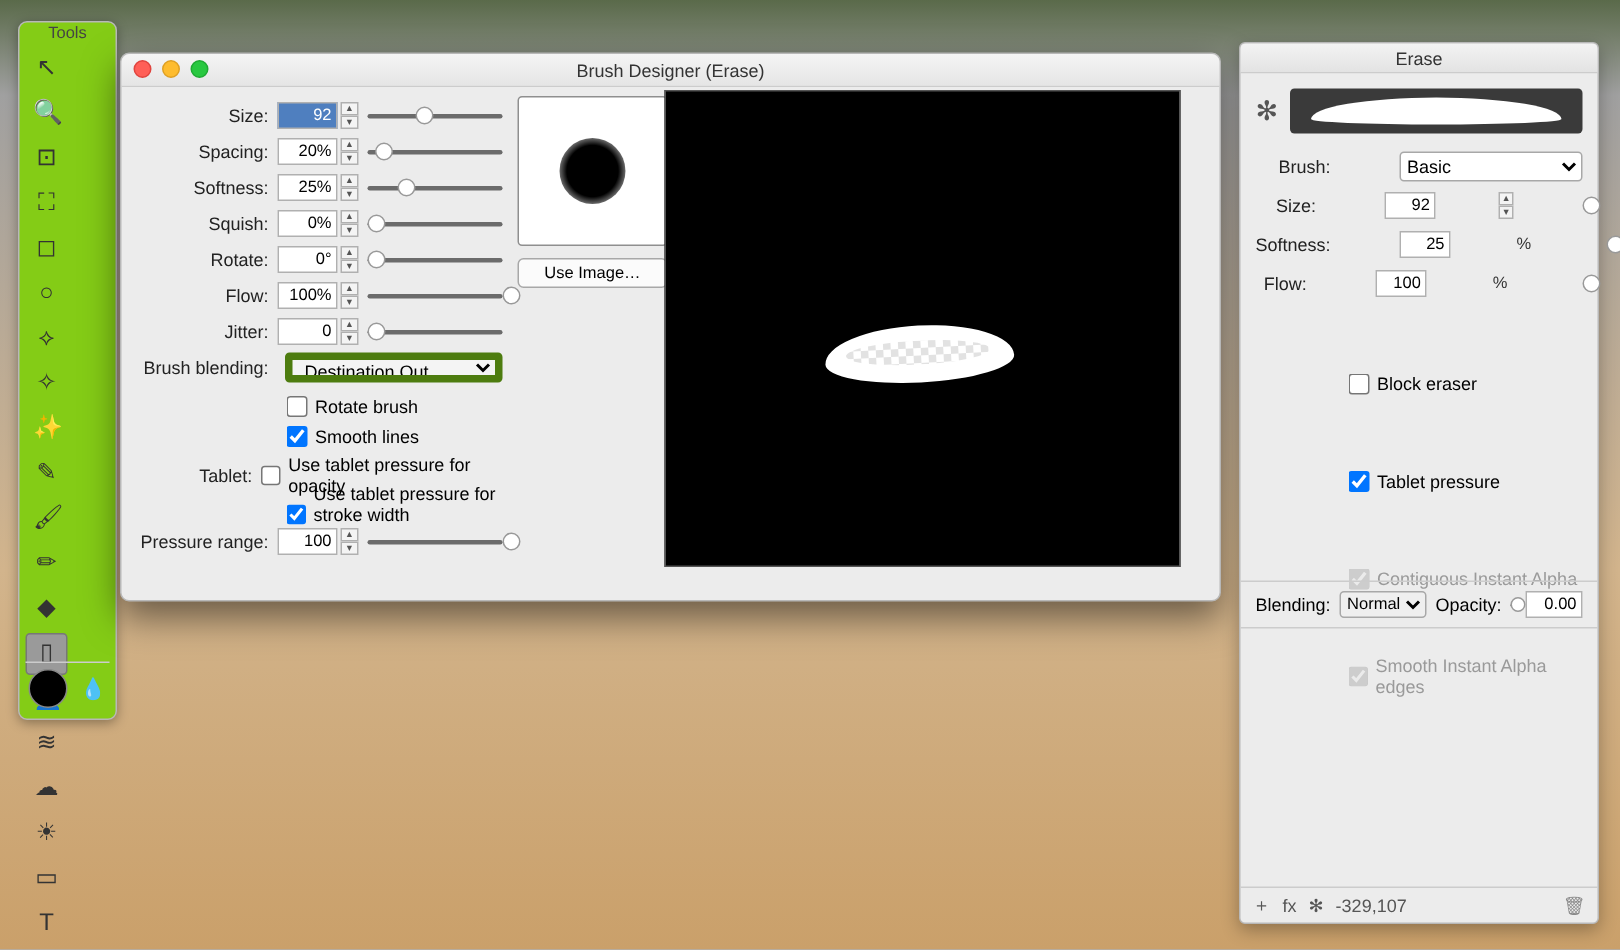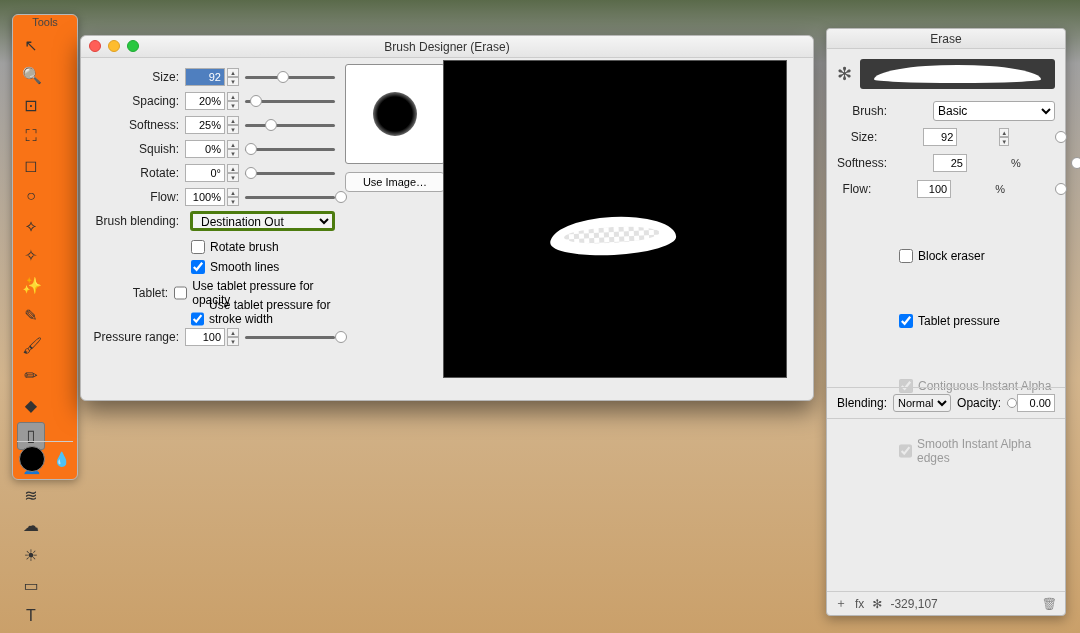--- a/index.html
+++ b/index.html
@@ -5,21 +5,21 @@
   * { box-sizing: border-box; margin: 0; padding: 0; font-family: -apple-system, "Helvetica Neue", Arial, sans-serif; font-size: 12px; }
   body { background: #b0b0b0; width: 1080px; height: 633px; overflow: hidden; position: relative; }
 
   
   .bgphoto { position:absolute; top:0; left:0; width:100%; height:100%;
     background: linear-gradient(180deg,#5a6a4a 0%, #a0a0a0 10%, #d2b48c 60%, #caa06a 100%);
   }
 
   
   .tools-palette { position:absolute; top:14px; left:12px; width:66px; height:466px;
-    background:#f97316; border:1px solid #b8b8b8; border-radius:6px; box-shadow:0 2px 8px rgba(0,0,0,.35); }
+    background:#84cc16; border:1px solid #b8b8b8; border-radius:6px; box-shadow:0 2px 8px rgba(0,0,0,.35); }
   .tools-palette .titlebar { height:16px; text-align:center; font-size:11px; color:#444; padding-top:1px;}
   .tools-grid { display:flex; flex-wrap:wrap; padding:0 3px; }
   .tool-btn { width:28px; height:28px; margin:1px; border:1px solid transparent; border-radius:3px;
     display:flex; align-items:center; justify-content:center; color:#333; cursor:pointer; }
   .tool-btn.active { background:#9a9a9a; border-color:#777; }
   .tool-btn svg, .tool-btn span.g { width:18px; height:18px; display:block; }
   .tool-btn span.g { font-size:16px; line-height:18px; text-align:center; }
   .tools-footer { position:absolute; bottom:4px; left:4px; right:4px; height:34px; display:flex; align-items:center; justify-content:space-between; padding:0 2px; border-top:1px solid #ccc;}
   .fg-swatch { width:26px; height:26px; border-radius:50%; background:#000; border:1px solid #888;}
 
@@ -42,21 +42,21 @@
   .row label.lbl { width:94px; text-align:right; padding-right:6px; font-size:12px; color:#222;}
   .numbox { width:40px; height:18px; border:1px solid #b0b0b0; background:#fff; font-size:11px; text-align:right; padding:0 3px; }
   .numbox.sel { background:#4f7fbf; color:#fff; }
   .stepper { width:12px; height:18px; display:inline-flex; flex-direction:column; margin-left:2px;}
   .stepper .sb { flex:1; background:#f4f4f4; border:1px solid #b0b0b0; font-size:7px; line-height:7px; text-align:center; color:#555; cursor:pointer;}
   .slider { flex:1; height:12px; margin-left:6px; position:relative; }
   .slider .track { position:absolute; left:0; right:0; top:5px; height:3px; background:#6b6b6b; border-radius:2px;}
   .slider .thumb { position:absolute; top:0; width:12px; height:12px; background:#fff; border:1px solid #999; border-radius:50%;}
   .chkrow { display:flex; align-items:flex-end; height:20px; margin-left:100px; }
   input[type=checkbox]{ width:14px; height:14px; margin-right:5px;}
-  select.blend { flex:1; height:20px; margin-left:5px; background:#f4f4f4; border:3px solid #4d7c0f; border-radius:3px; font-size:12px; padding:0 4px;}
+  select.blend { flex:1; height:20px; margin-left:5px; background:#f4f4f4; border:5px solid #4d7c0f; border-radius:3px; font-size:12px; padding:0 4px;}
 
   .brush-preview { width:100px; height:100px; background:#fff; border:1px solid #8f8f8f; border-radius:3px; display:flex; align-items:center; justify-content:center;}
   .brush-preview .blob { width:44px; height:44px; border-radius:50%; background:radial-gradient(circle,#000 55%, rgba(0,0,0,0.6) 70%, rgba(0,0,0,0) 85%);}
   .useimg { width:100px; height:20px; margin-top:8px; background:#fbfbfb; border:1px solid #a8a8a8; border-radius:4px; font-size:11px; cursor:pointer;}
 
   .brush-footer { height:20px; text-align:center; font-size:11px; color:#555; border-top:1px solid #ccc; line-height:20px;}
 
   
   .erase-stroke { position:absolute; left:106px; top:156px; width:126px; height:38px;
     background:#fff; border-radius:50% 50% 50% 50% / 60% 60% 40% 40%;
@@ -242,20 +242,32 @@
           <div class="stepper">
             <div class="sb">▴</div>
             <div class="sb">▾</div>
           </div>
           <div class="slider">
             <div class="track"></div>
             <div class="thumb" style="left:100%"></div>
           </div>
         </div>
         <div class="row">
+          <label class="lbl">Jitter:</label>
+          <input class="numbox" value="0" style="">
+          <div class="stepper">
+            <div class="sb">▴</div>
+            <div class="sb">▾</div>
+          </div>
+          <div class="slider">
+            <div class="track"></div>
+            <div class="thumb" style="left:0%"></div>
+          </div>
+        </div>
+        <div class="row">
           <label class="lbl">Brush blending:</label>
           <select class="blend"><option>Destination Out</option></select>
         </div>
         <div class="chkrow">
           <input type="checkbox" style="">
           <span>Rotate brush</span>
         </div>
         <div class="chkrow">
           <input type="checkbox" checked="" style="">
           <span>Smooth lines</span>

